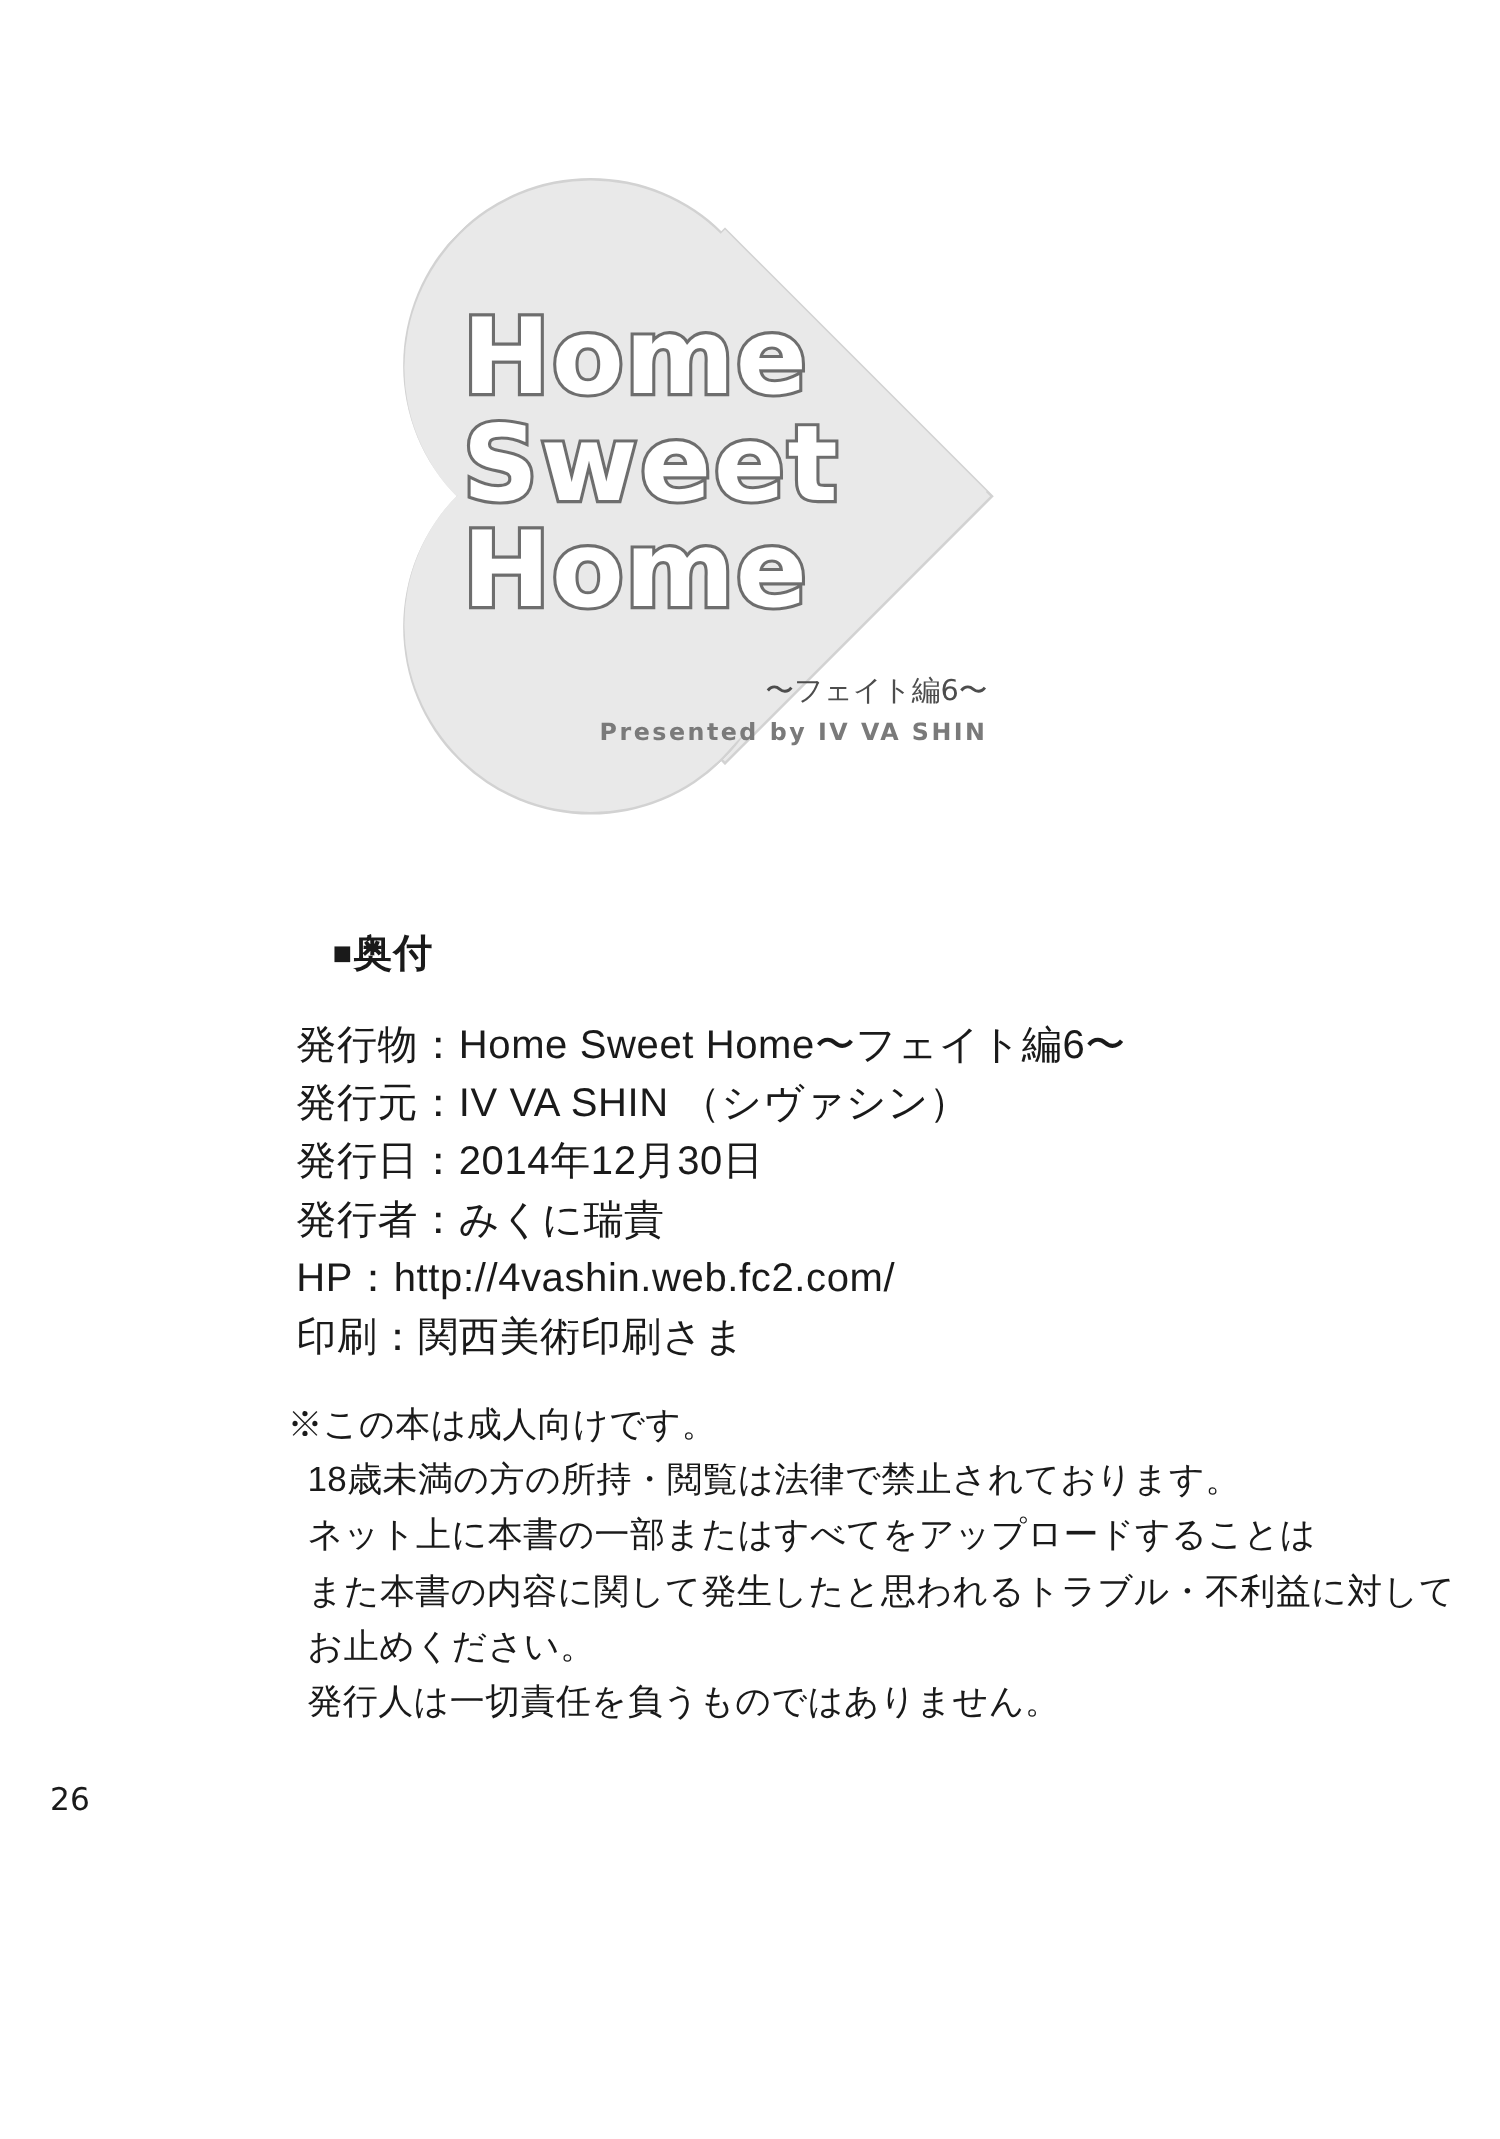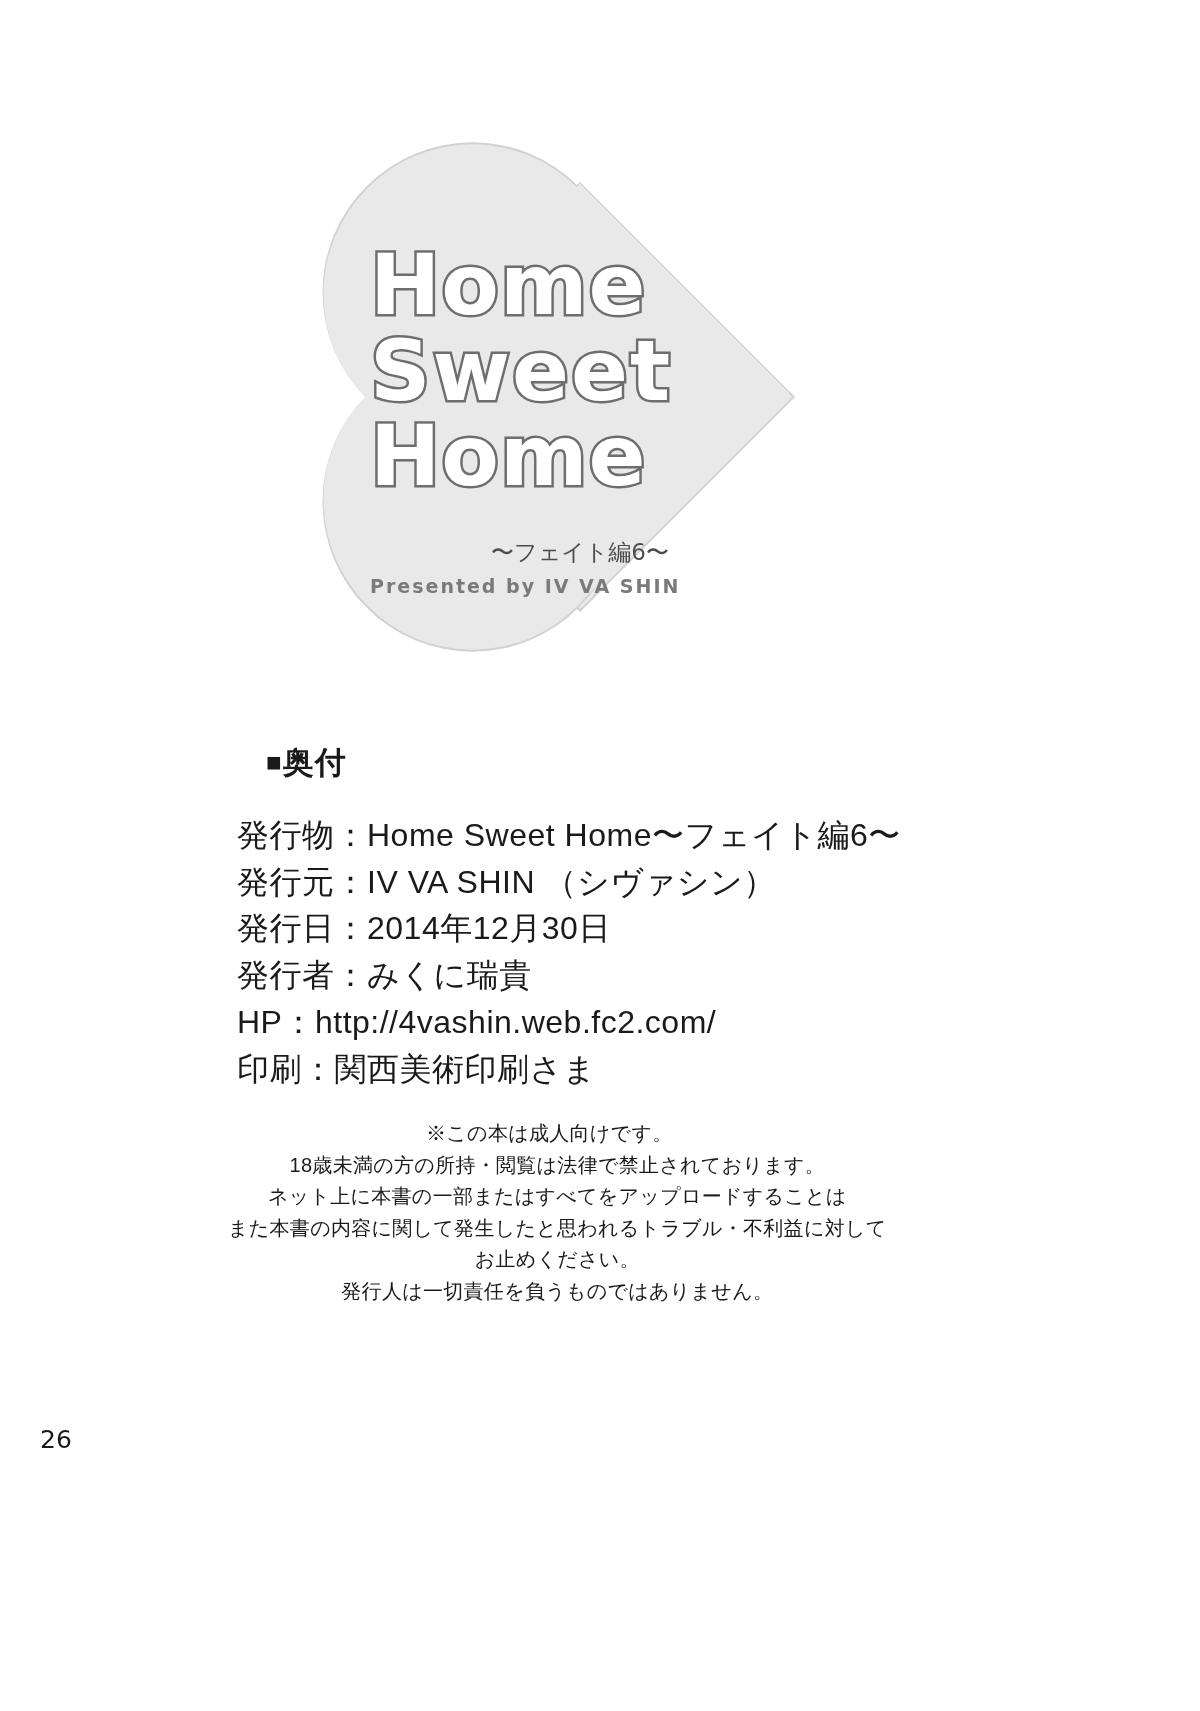--- a/index.html
+++ b/index.html
@@ -87,31 +87,31 @@
       -1px  1px 0 #6e6e6e, 1px  1px 0 #6e6e6e;
   }
   .logo-title .line { display: block; white-space: nowrap; }
   .logo-title .l2 { letter-spacing: 2px; }
 
   .logo-sub {
     position: absolute;
     left: 0;
     top: 312px;
     width: 420px;
-    text-align: center;
+    text-align: right;
     font-size: 23px;
     color: #4d4d4d;
     font-family: "DejaVu Sans", sans-serif;
   }
   .logo-presented {
     position: absolute;
     left: 0;
     top: 350px;
     width: 420px;
-    text-align: left;
+    text-align: right;
     font-size: 19px;
     letter-spacing: 2px;
     color: #7a7a7a;
     font-family: "DejaVu Sans", sans-serif;
     font-weight: bold;
   }
 
   
   .colophon-heading {
     position: absolute;
@@ -134,27 +134,26 @@
     font-size: 32px;
     line-height: 1.46;
     letter-spacing: 0.5px;
     white-space: nowrap;
     margin-left: 15px;
   }
   .colophon-list div { margin: 0; }
 
   .notice {
     position: absolute;
-    left: 212px;
+    left: 230px;
     top: 1118px;
-    font-size: 20px;
+    font-size: 28px;
     line-height: 1.58;
     letter-spacing: 0.3px;
     white-space: nowrap;
-    text-align: center;
   }
   .notice .indent { padding-left: 16px; }
 
   .page-number {
     position: absolute;
     left: 40px;
     top: 1425px;
     font-size: 25px;
     font-family: "DejaVu Sans", sans-serif;
   }

